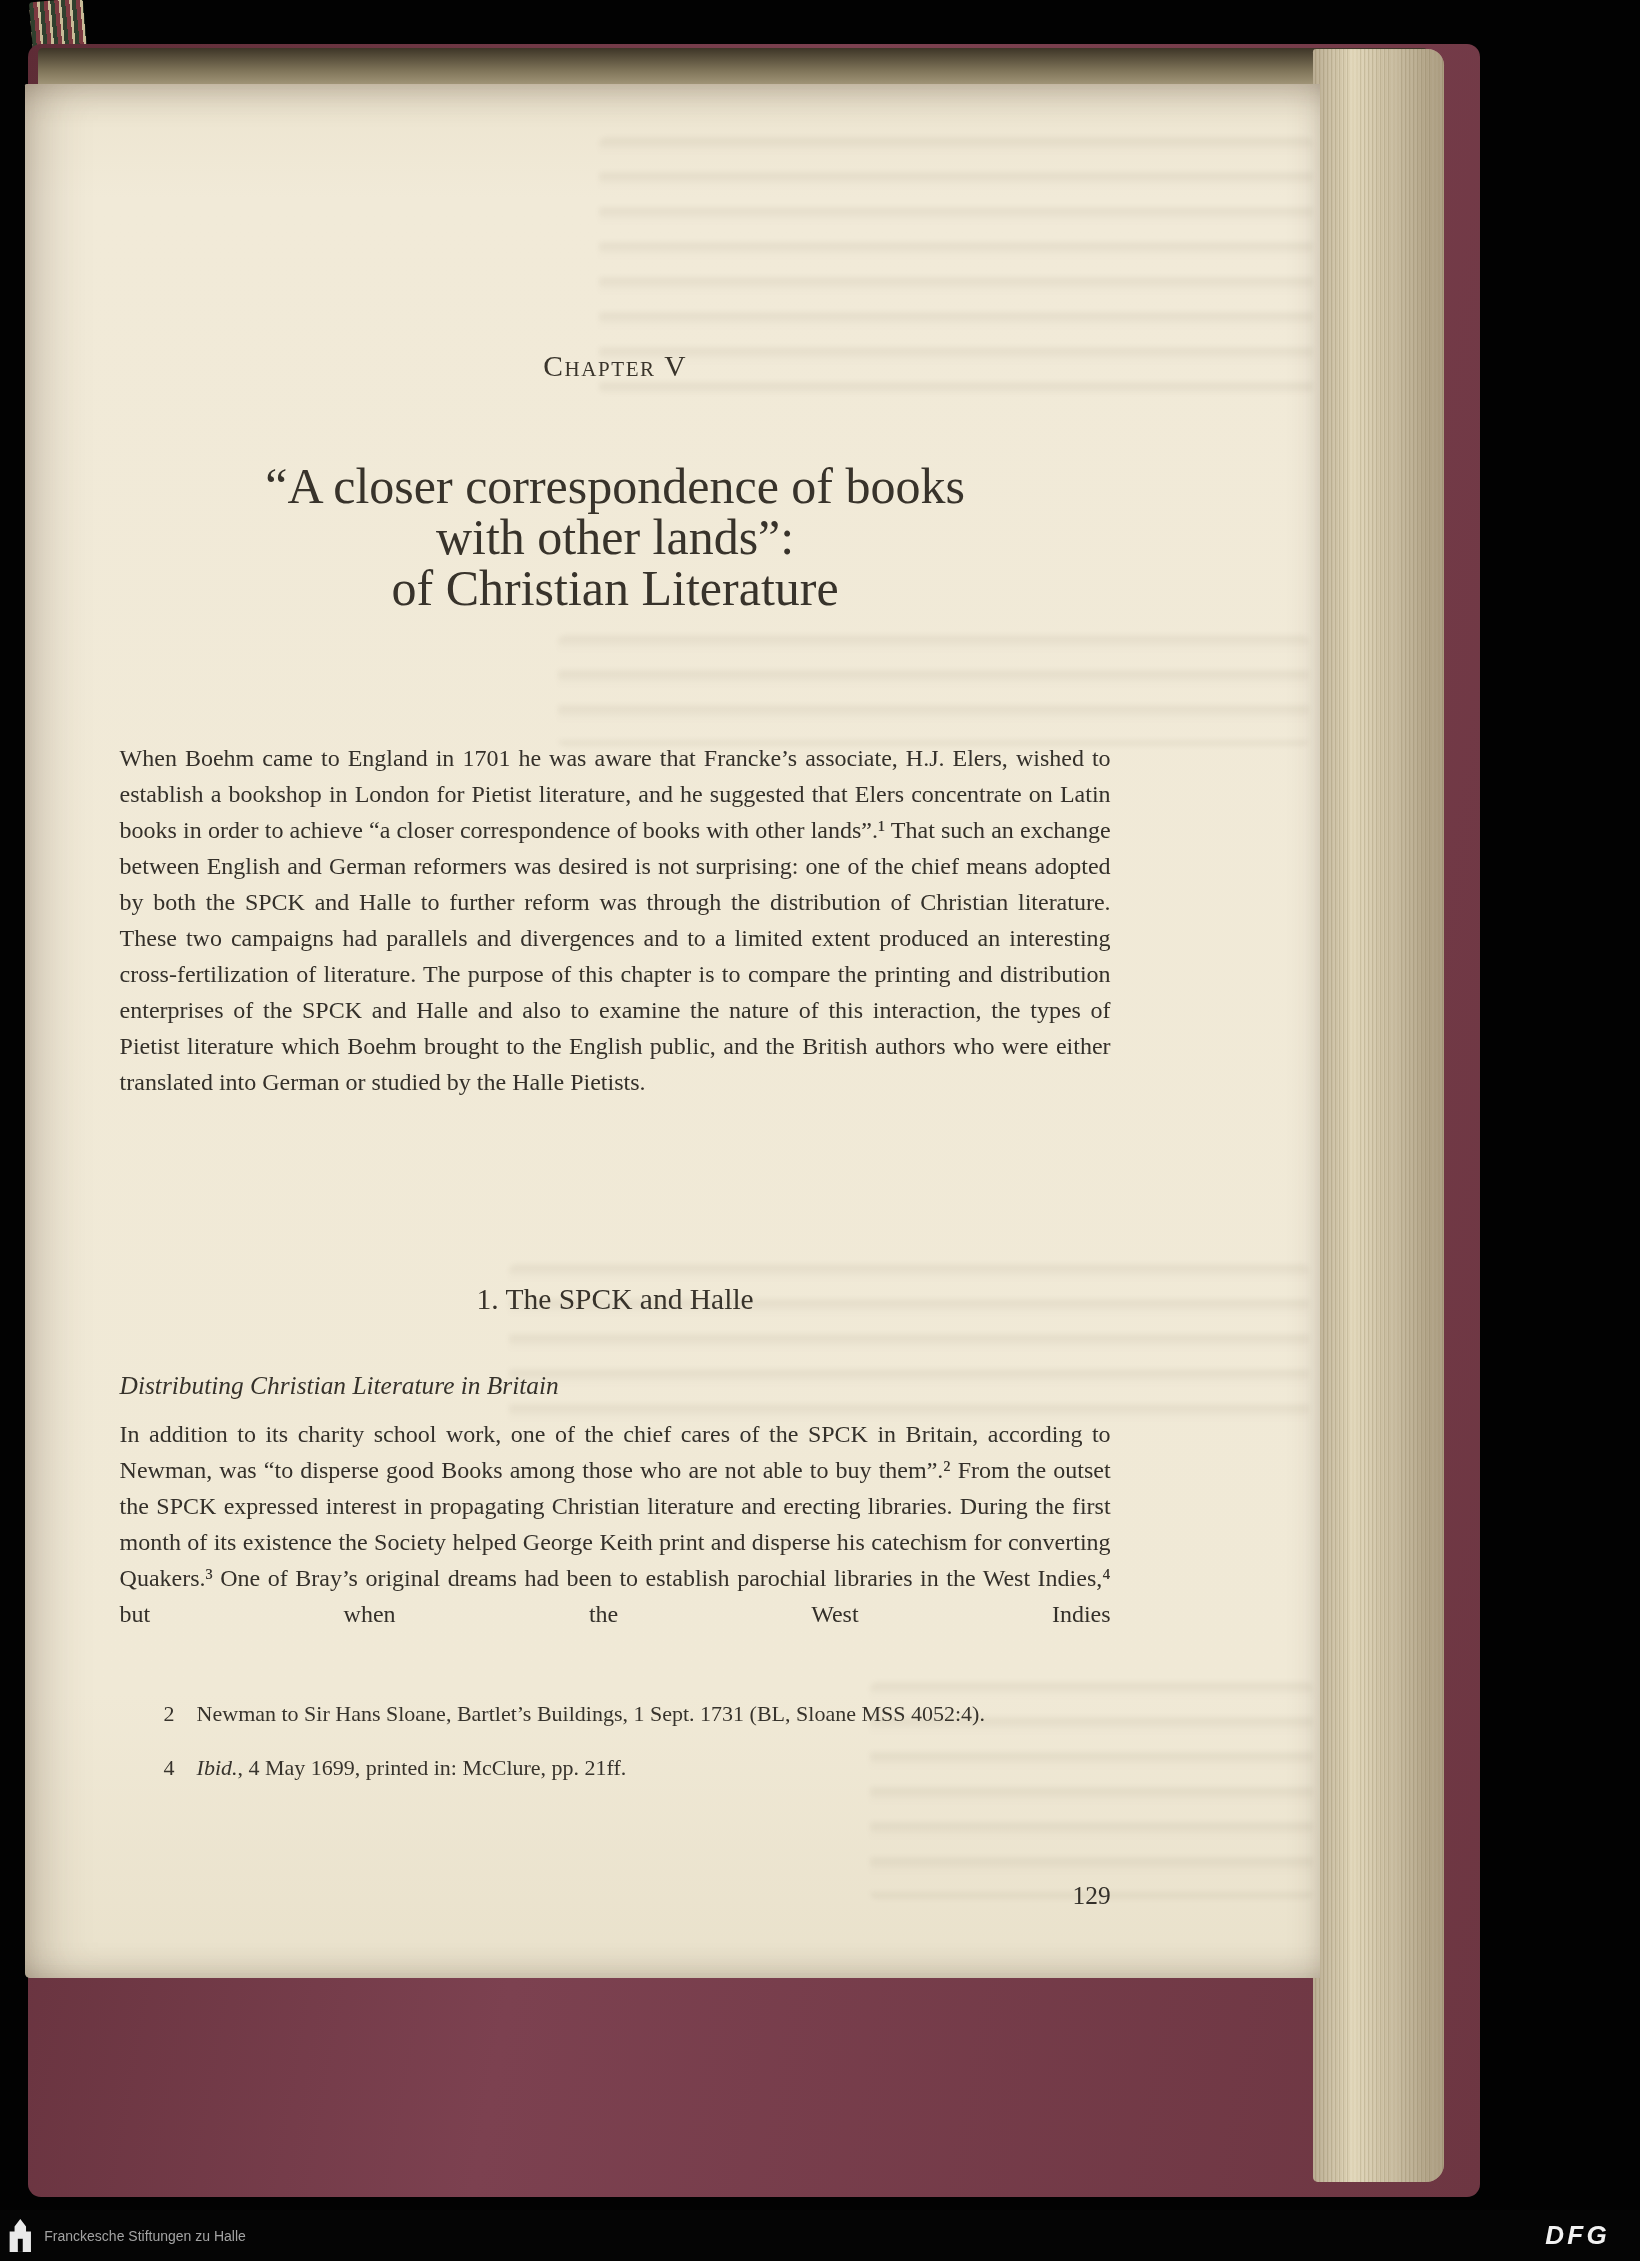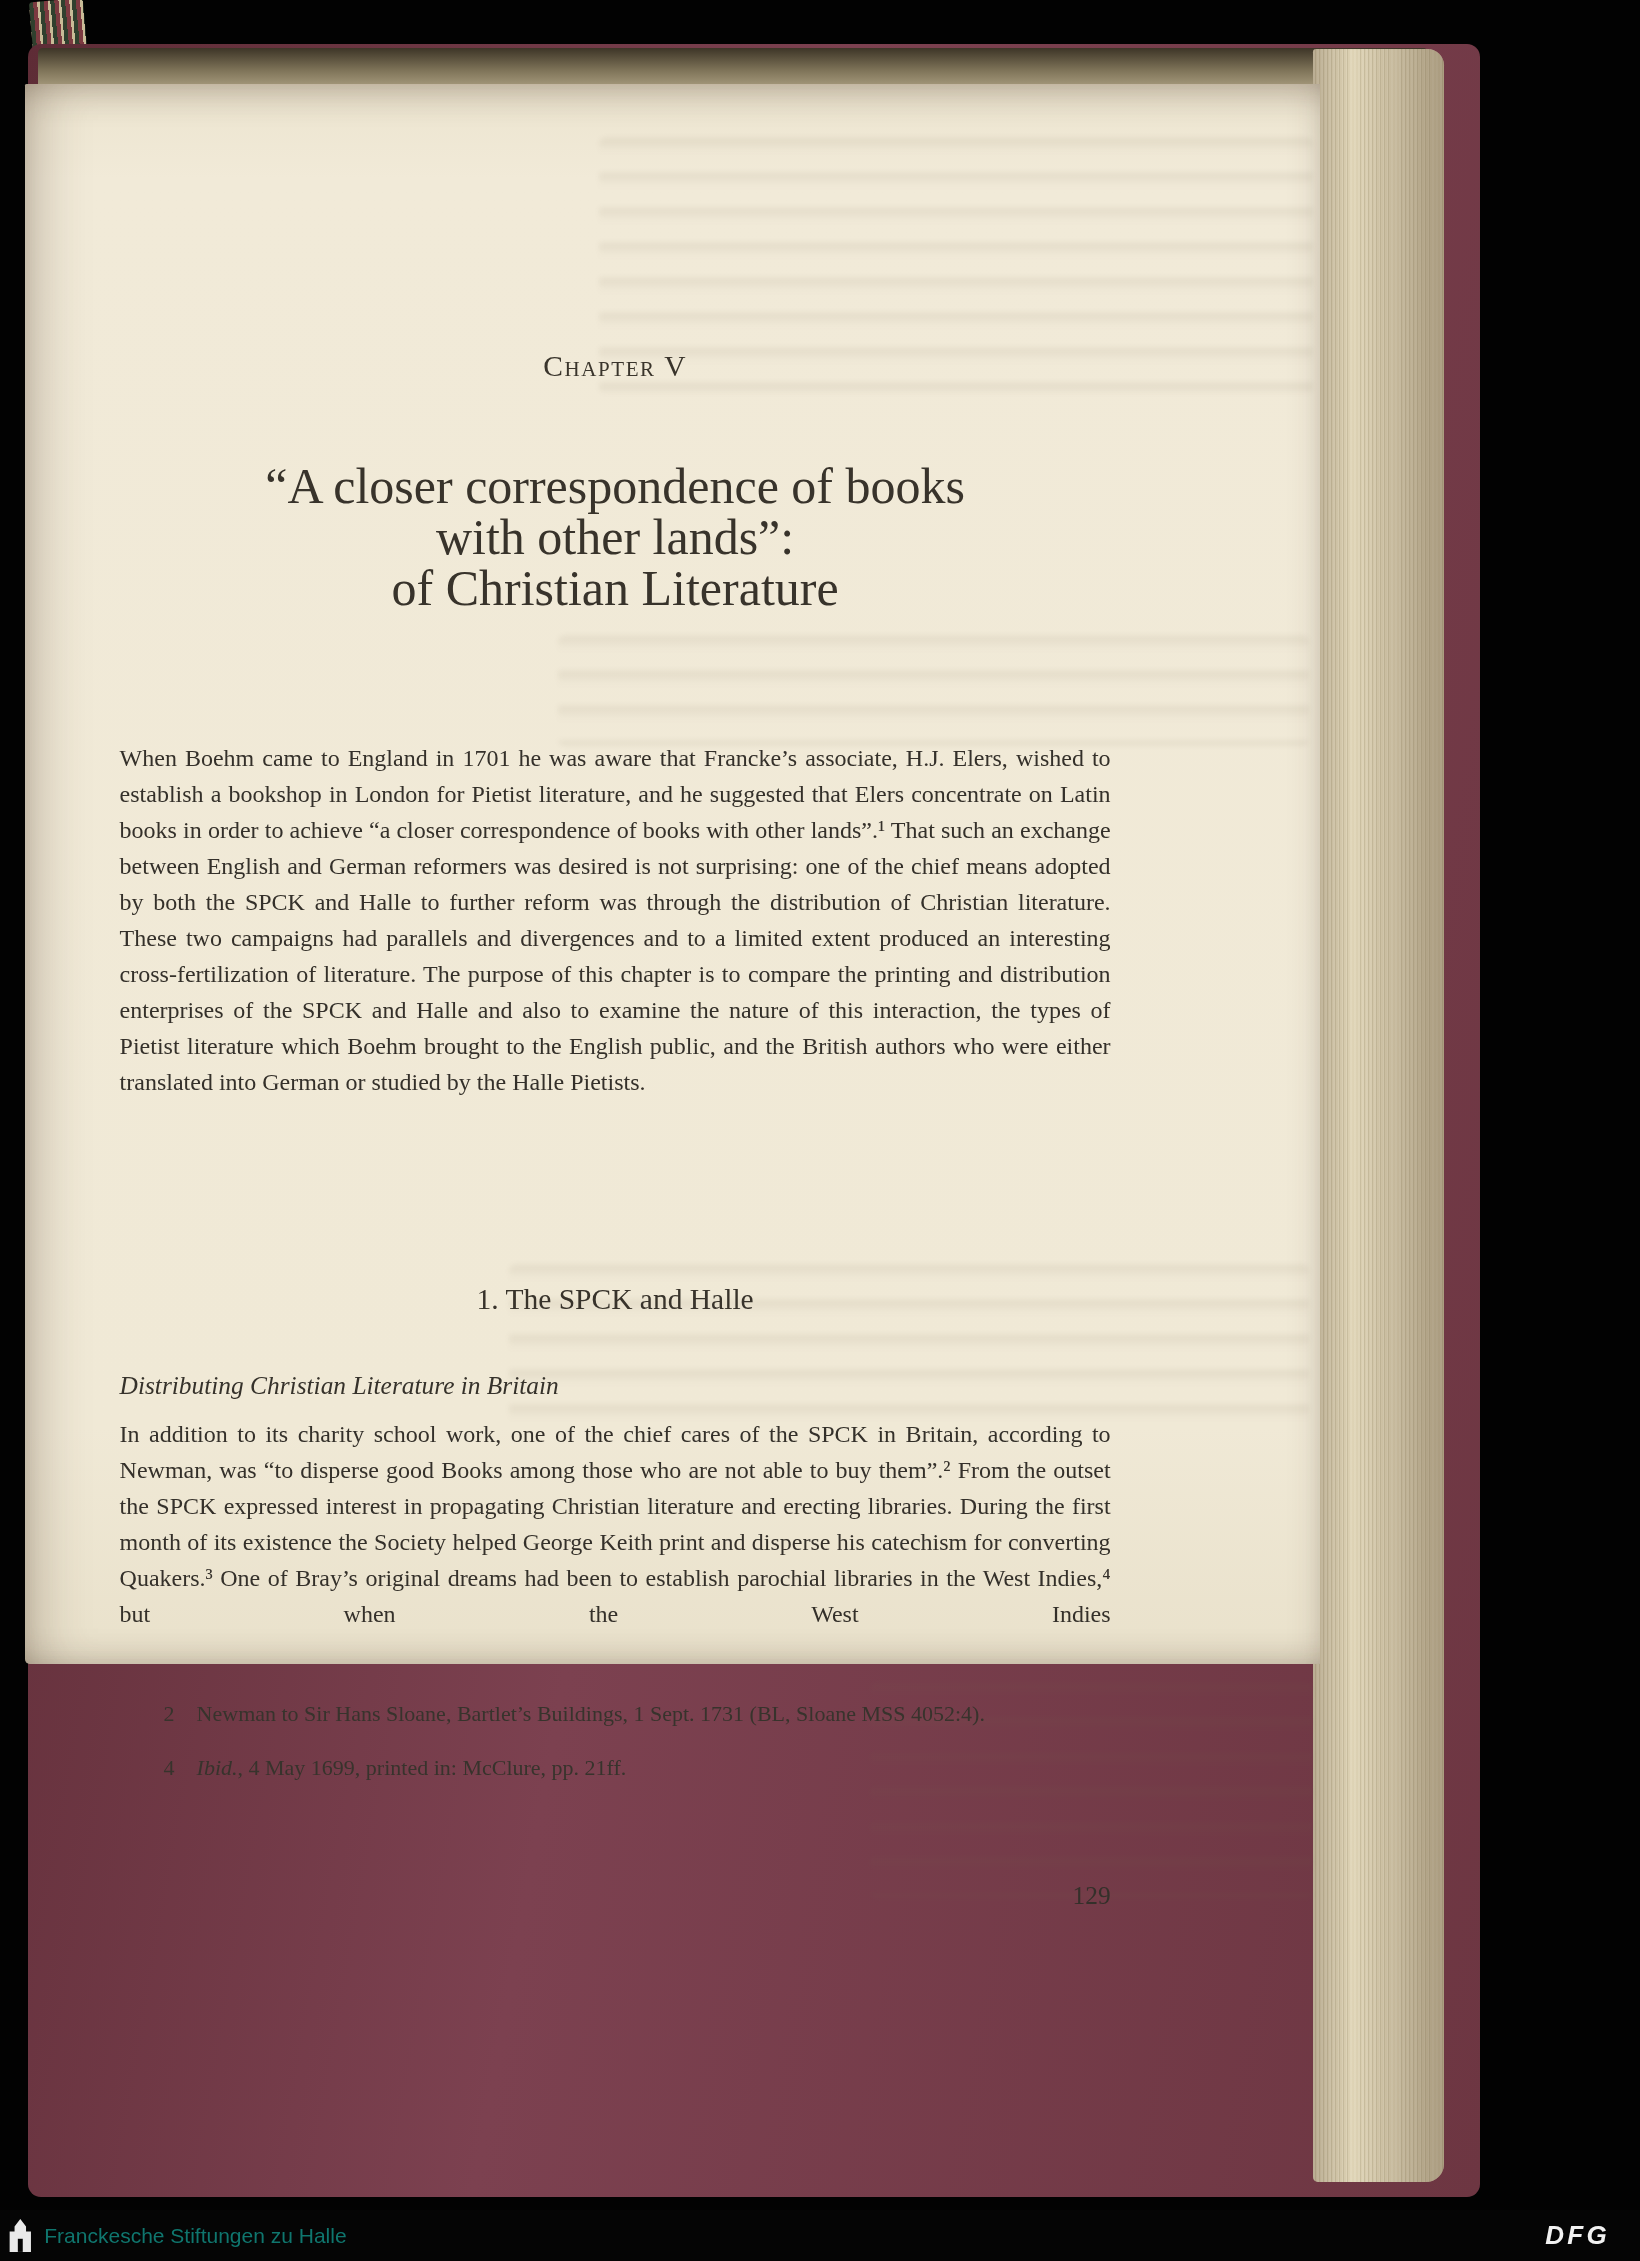--- a/index.html
+++ b/index.html
@@ -34,21 +34,21 @@
     position:absolute;left:1313px;top:49px;width:131px;height:2133px;
     border-radius:3.3px 16.4px 18px 4.9px;
     background:repeating-linear-gradient(90deg,#e3d9bd 0 1.6px,#cdc2a3 1.6px 2.5px,#ded3b5 2.5px 4.1px);
   }
   .fore-edge::after{
     content:"";position:absolute;inset:0;border-radius:inherit;
     background:linear-gradient(90deg,rgba(80,60,40,.28),rgba(255,250,230,0) 30%,rgba(90,70,45,.38) 96%);
   }
   
   .page{
-    position:absolute;left:24.6px;top:84px;width:1295px;height:1580px;
+    position:absolute;left:24.6px;top:84px;width:1295px;height:1894px;
     background:linear-gradient(180deg,#ece4cf 0,#f1ead8 6%,#f0e9d6 85%,#e9e1cb 100%);
     box-shadow:
       inset 37px 0 57px -33px rgba(70,50,35,.38),
       inset 0 29px 37px -24.6px rgba(70,50,35,.32),
       inset -20.5px 0 37px -24.6px rgba(70,50,35,.22),
       inset 0 -24.6px 33px -23px rgba(70,50,35,.22);
     border-radius:1.6px 0 0 4.9px;
   }
   
   .ghost{
@@ -81,21 +81,21 @@
   .pagenum{position:absolute;top:1797px;width:100%;text-align:right;font-size:25.4px;color:#34302a;}
 
   
   .footer-bar{
     position:absolute;left:0;bottom:0;width:1641px;height:51px;background:#050505;
     display:flex;align-items:center;justify-content:space-between;
     padding:0 31px 0 8.2px;box-sizing:border-box;z-index:5;
   }
   .footer-left{display:flex;align-items:center;gap:11.5px;}
   .footer-left .lib-label{
-    font-family:"Liberation Sans", sans-serif;font-size:21px;color:#0f766e;
+    font-family:"Liberation Sans", sans-serif;font-size:14px;color:#a3a3a3;
   }
   .logo-icon{display:inline-flex;align-items:center;}
   .dfg{
     font-family:"Liberation Sans", sans-serif;font-weight:700;font-size:26px;
     letter-spacing:3.3px;color:#f2f2f2;font-style:italic;
   }
 </style>
 </head>
 <body>
 

